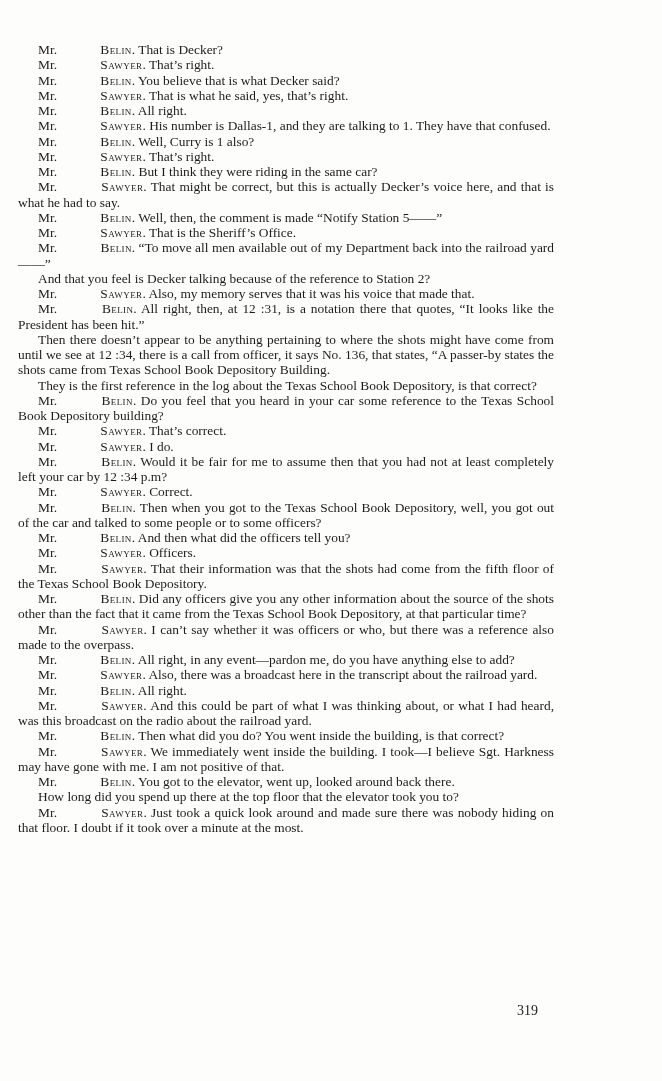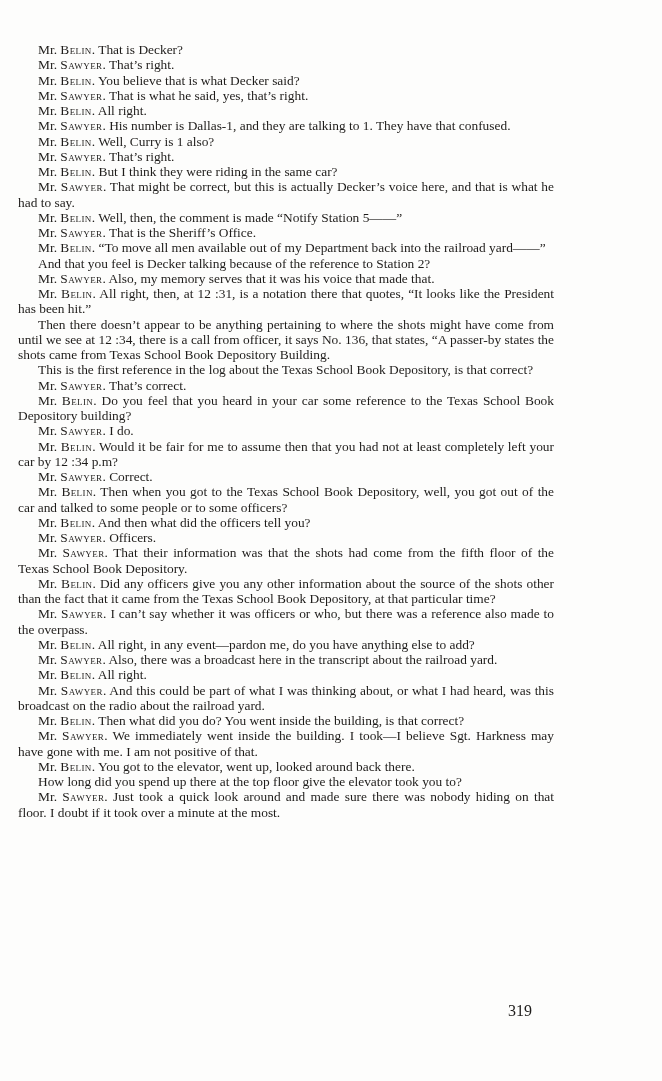--- a/index.html
+++ b/index.html
@@ -28,30 +28,31 @@
     -webkit-hyphens: none;
   }
   .para {
     margin: 0;
     padding: 0;
     text-indent: 20px;
   }
   .speaker {
     font-variant: small-caps;
     letter-spacing: 0.4px;
+    margin-left: 40px;
   }
   .page-number {
     position: absolute;
     top: 1003px;
-    left: 12px;
+    left: 18px;
     width: 536px;
     box-sizing: border-box;
     padding-right: 16px;
     text-align: right;
-    font-size: 16px;
+    font-size: 14px;
     line-height: 15px;
   }
 </style>
 </head>
 <body>
 
 <div class="page">
   <main class="text-block">
       <p class="para"><span>Mr. </span><span class="speaker">Belin</span>. That is Decker?</p>
       <p class="para"><span>Mr. </span><span class="speaker">Sawyer</span>. That’s right.</p>
@@ -63,36 +64,36 @@
       <p class="para"><span>Mr. </span><span class="speaker">Sawyer</span>. That’s right.</p>
       <p class="para"><span>Mr. </span><span class="speaker">Belin</span>. But I think they were riding in the same car?</p>
       <p class="para"><span>Mr. </span><span class="speaker">Sawyer</span>. That might be correct, but this is actually Decker’s voice here, and that is what he had to say.</p>
       <p class="para"><span>Mr. </span><span class="speaker">Belin</span>. Well, then, the comment is made “Notify Station 5——”</p>
       <p class="para"><span>Mr. </span><span class="speaker">Sawyer</span>. That is the Sheriff’s Office.</p>
       <p class="para"><span>Mr. </span><span class="speaker">Belin</span>. “To move all men available out of my Department back into the railroad yard——”</p>
       <p class="para">And that you feel is Decker talking because of the reference to Station 2?</p>
       <p class="para"><span>Mr. </span><span class="speaker">Sawyer</span>. Also, my memory serves that it was his voice that made that.</p>
       <p class="para"><span>Mr. </span><span class="speaker">Belin</span>. All right, then, at 12 :31, is a notation there that quotes, “It looks like the President has been hit.”</p>
       <p class="para">Then there doesn’t appear to be anything pertaining to where the shots might have come from until we see at 12 :34, there is a call from officer, it says No. 136, that states, “A passer-by states the shots came from Texas School Book Depository Building.</p>
-      <p class="para">This is the first reference in the log about the Texas School Book Depository, is that correct?</p>
+      <p class="para">They is the first reference in the log about the Texas School Book Depository, is that correct?</p>
+      <p class="para"><span>Mr. </span><span class="speaker">Belin</span>. Do you feel that you heard in your car some reference to the Texas School Book Depository building?</p>
       <p class="para"><span>Mr. </span><span class="speaker">Sawyer</span>. That’s correct.</p>
-      <p class="para"><span>Mr. </span><span class="speaker">Belin</span>. Do you feel that you heard in your car some reference to the Texas School Book Depository building?</p>
       <p class="para"><span>Mr. </span><span class="speaker">Sawyer</span>. I do.</p>
       <p class="para"><span>Mr. </span><span class="speaker">Belin</span>. Would it be fair for me to assume then that you had not at least completely left your car by 12 :34 p.m?</p>
       <p class="para"><span>Mr. </span><span class="speaker">Sawyer</span>. Correct.</p>
       <p class="para"><span>Mr. </span><span class="speaker">Belin</span>. Then when you got to the Texas School Book Depository, well, you got out of the car and talked to some people or to some officers?</p>
       <p class="para"><span>Mr. </span><span class="speaker">Belin</span>. And then what did the officers tell you?</p>
       <p class="para"><span>Mr. </span><span class="speaker">Sawyer</span>. Officers.</p>
       <p class="para"><span>Mr. </span><span class="speaker">Sawyer</span>. That their information was that the shots had come from the fifth floor of the Texas School Book Depository.</p>
       <p class="para"><span>Mr. </span><span class="speaker">Belin</span>. Did any officers give you any other information about the source of the shots other than the fact that it came from the Texas School Book Depository, at that particular time?</p>
       <p class="para"><span>Mr. </span><span class="speaker">Sawyer</span>. I can’t say whether it was officers or who, but there was a reference also made to the overpass.</p>
       <p class="para"><span>Mr. </span><span class="speaker">Belin</span>. All right, in any event—pardon me, do you have anything else to add?</p>
       <p class="para"><span>Mr. </span><span class="speaker">Sawyer</span>. Also, there was a broadcast here in the transcript about the railroad yard.</p>
       <p class="para"><span>Mr. </span><span class="speaker">Belin</span>. All right.</p>
       <p class="para"><span>Mr. </span><span class="speaker">Sawyer</span>. And this could be part of what I was thinking about, or what I had heard, was this broadcast on the radio about the railroad yard.</p>
       <p class="para"><span>Mr. </span><span class="speaker">Belin</span>. Then what did you do?  You went inside the building, is that correct?</p>
       <p class="para"><span>Mr. </span><span class="speaker">Sawyer</span>. We immediately went inside the building.  I took—I believe Sgt. Harkness may have gone with me.  I am not positive of that.</p>
       <p class="para"><span>Mr. </span><span class="speaker">Belin</span>. You got to the elevator, went up, looked around back there.</p>
-      <p class="para">How long did you spend up there at the top floor give the elevator took you to?</p>
+      <p class="para">How long did you spend up there at the top floor that the elevator took you to?</p>
       <p class="para"><span>Mr. </span><span class="speaker">Sawyer</span>. Just took a quick look around and made sure there was nobody hiding on that floor.  I doubt if it took over a minute at the most.</p>
     </main>
   <div class="page-number">319</div>
 </div>
 
 </body></html>

